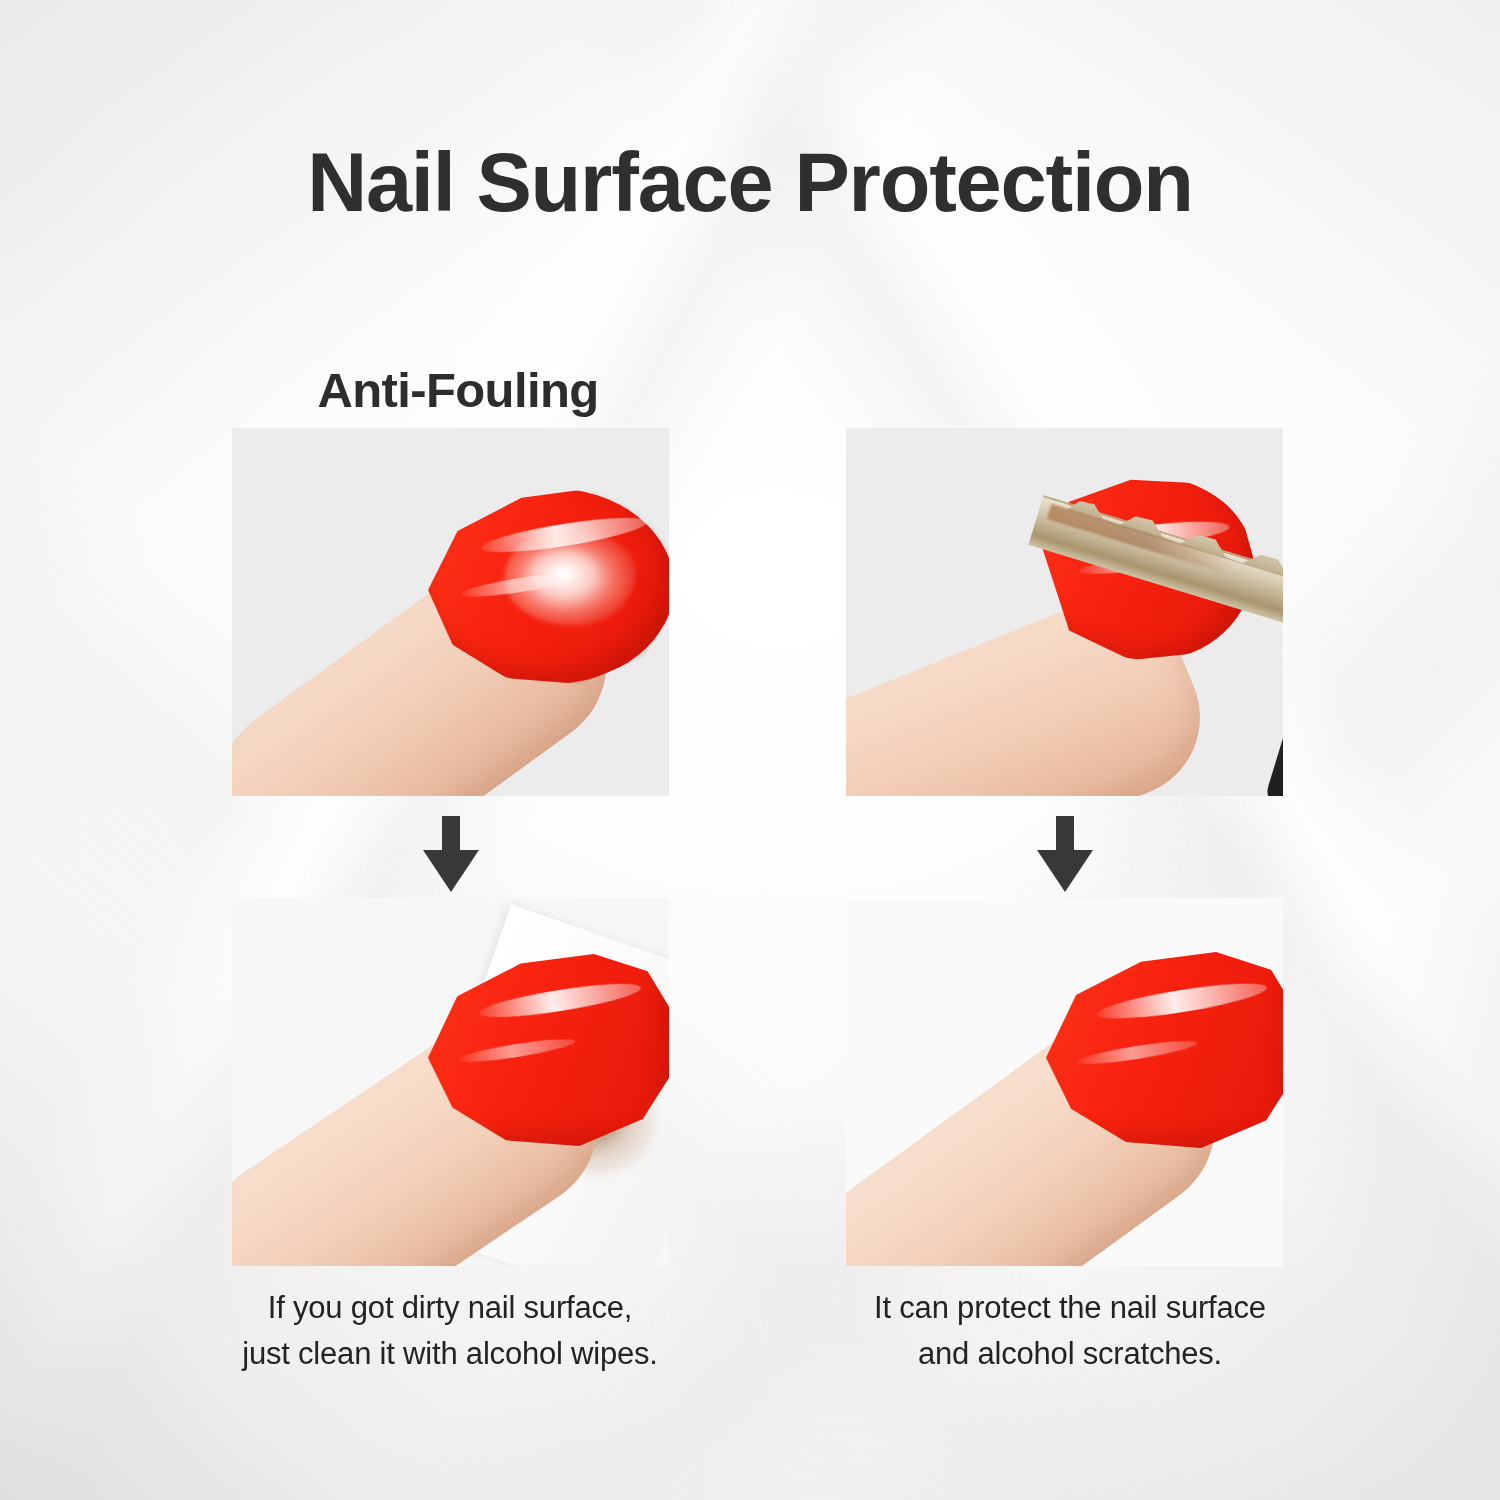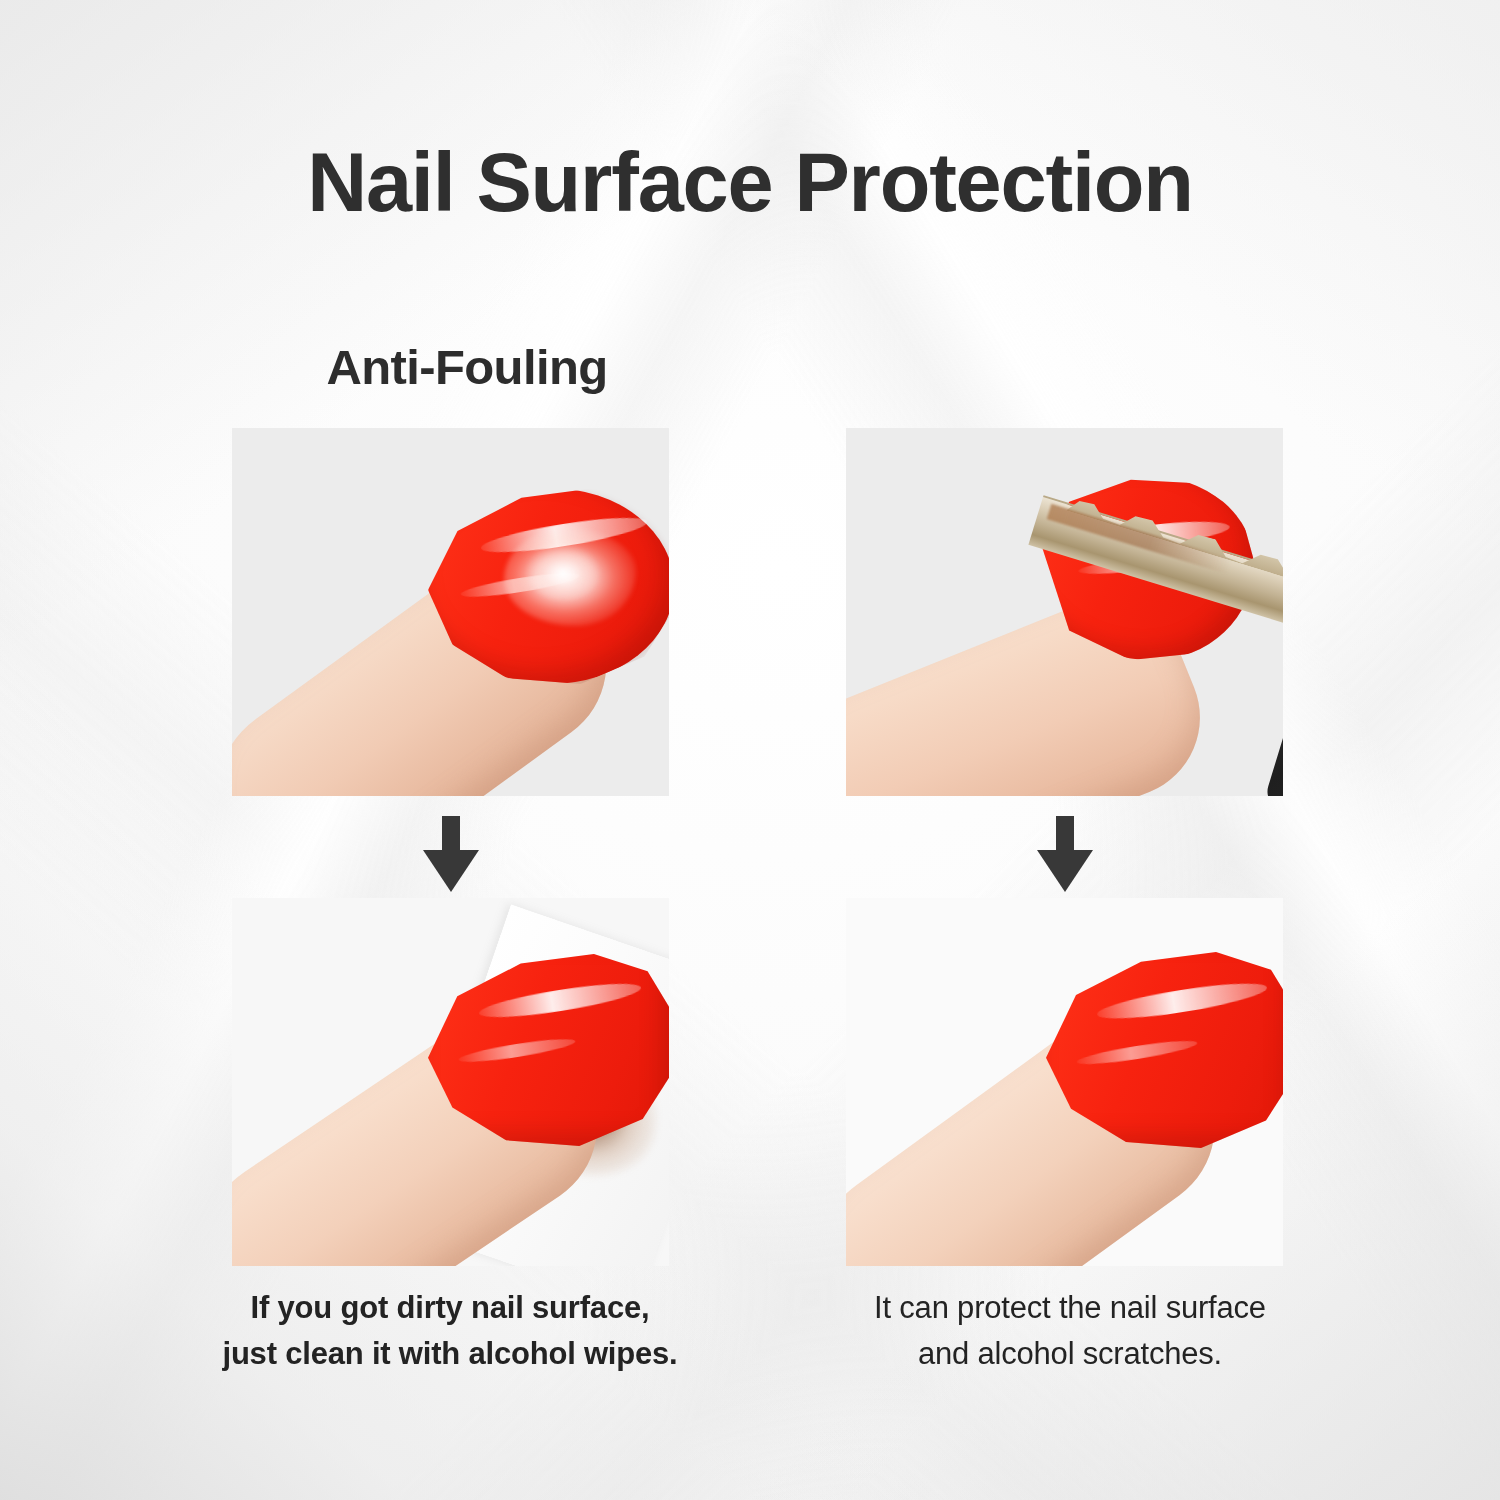--- a/index.html
+++ b/index.html
@@ -51,21 +51,21 @@
     font-size:83px; line-height:1.05;
     font-weight:700; letter-spacing:-1.2px;
     color:#2f2f2f;
   }
   .col-head{
     position:absolute; top:339px;
     width:440px; text-align:center;
     font-size:49px; font-weight:700; letter-spacing:-.6px;
     color:#2d2d2d;
   }
-  #head-left { left:247px; }
+  #head-left { left:238px;margin-top:23px; }
   #head-right{ left:845px; }
 
   
   .photo{
     position:absolute;
     width:437px; height:368px;
     overflow:hidden;
   }
   #photo-tl{ left:232px;  top:428px;  background:#ececec; }
   #photo-tr{ left:846px;  top:428px;  background:#ececec; }
@@ -246,21 +246,21 @@
     clip-path:polygon(0% 0%, 100% 0%, 50% 100%);
   }
 
   
   .caption{
     position:absolute; top:1285px;
     width:520px; text-align:center;
     font-size:31px; line-height:1.48; letter-spacing:-.2px;
     color:#232323;
   }
-  #caption-left { left:190px;font-weight:bold; }
+  #caption-left { left:190px; }
   #caption-right{ left:810px; }
 </style>
 </head>
 <body>
 
 <div id="page">
 
   <div class="bg-layer bg-base"></div>
   <div class="bg-layer bg-streaks"></div>
   <div class="bg-layer bg-corner-tl"></div>

